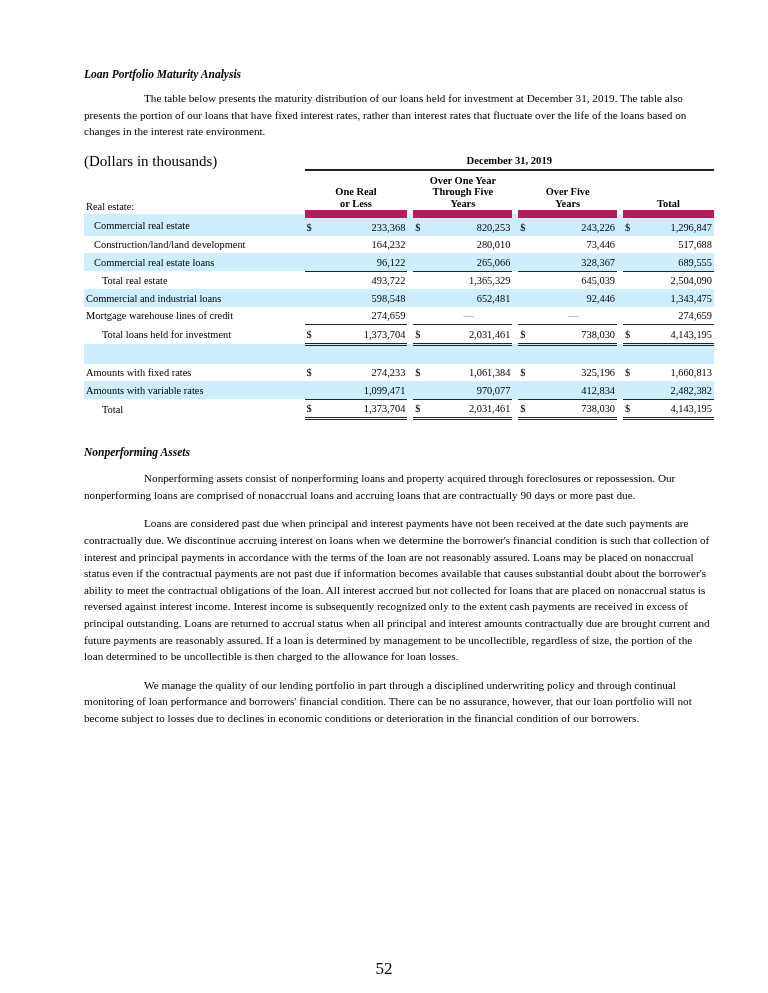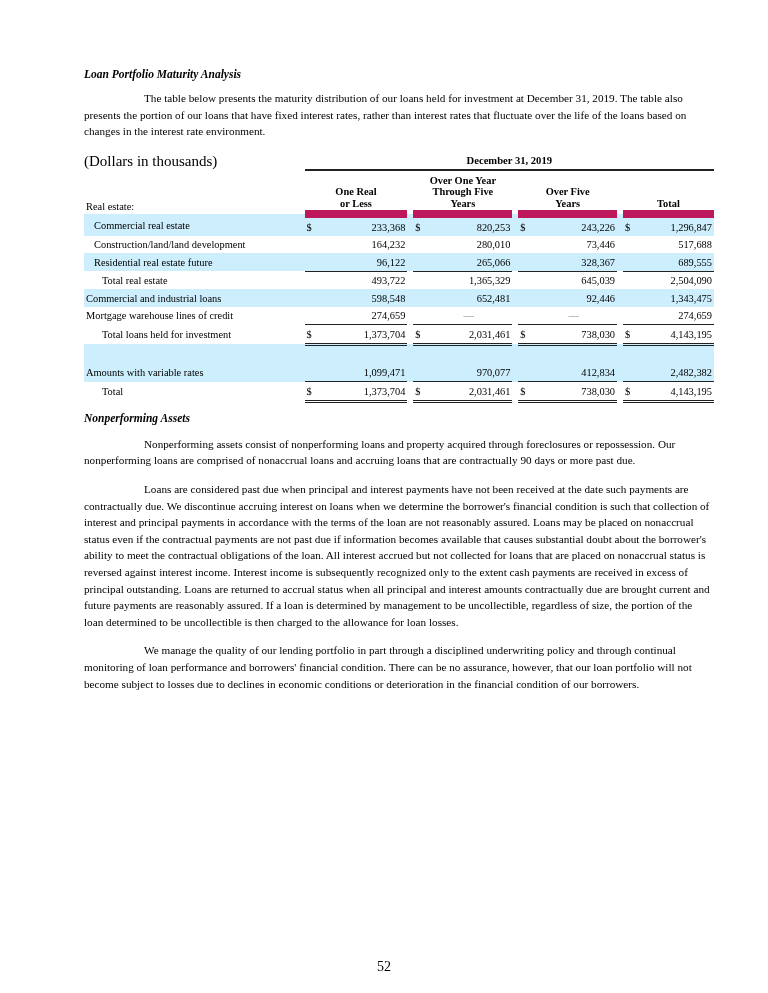--- a/index.html
+++ b/index.html
@@ -28,21 +28,21 @@
     .colhead-cell { border-bottom: 8px solid #be185d; }
     .hl td { background: #cdeefd; }
     .label { padding-left: 2px !important; }
     .ind1 { padding-left: 10px !important; }
     .ind2 { padding-left: 18px !important; }
     .dollar { width: 12px; text-align: left; padding-left: 2px !important; }
     .num { text-align: right; padding-right: 2px !important; }
     .gap { width: 6px; }
     .top-rule { border-top: 1px solid #222; }
     .dbl { border-bottom: 3px double #222; }
-    .page-num { position: absolute; left: 0; width: 768px; top: 959px; text-align: center; font-size: 14px; }
+    .page-num { position: absolute; left: 0; width: 768px; top: 959px; text-align: center; font-size: 17px; }
   </style>
 </head>
 <body>
 
 <div class="page">
   <div class="section-title">Loan Portfolio Maturity Analysis</div>
   <p class="para">The table below presents the maturity distribution of our loans held for investment at December 31, 2019. The table also presents the portion of our loans that have fixed interest rates, rather than interest rates that fluctuate over the life of the loans based on changes in the interest rate environment.</p>
 
   <table class="fin">
     <colgroup>
@@ -111,21 +111,21 @@
           <td class="num">280,010</td>
           <td class="gap"></td>
       <td></td>
           <td class="num">73,446</td>
           <td class="gap"></td>
       <td></td>
           <td class="num">517,688</td>
     </tr>
 
     <tr class="hl">
-      <td class="label ind1">Residential real estate future</td>
+      <td class="label ind1">Commercial real estate loans</td>
       <td></td>
           <td class="num">96,122</td>
           <td class="gap"></td>
       <td></td>
           <td class="num">265,066</td>
           <td class="gap"></td>
       <td></td>
           <td class="num">328,367</td>
           <td class="gap"></td>
       <td></td>
@@ -190,20 +190,34 @@
       <td class="num top-rule dbl">738,030</td>
           <td class="gap"></td>
       <td class="dollar top-rule dbl">$</td>
       <td class="num top-rule dbl">4,143,195</td>
     </tr>
 
     <tr class="hl">
       <td colspan="12" style="height:18px"></td>
     </tr>
 
+    <tr>
+      <td class="label">Amounts with fixed rates</td>
+      <td class="dollar">$</td>
+      <td class="num">274,233</td>
+          <td class="gap"></td>
+      <td class="dollar">$</td>
+      <td class="num">1,061,384</td>
+          <td class="gap"></td>
+      <td class="dollar">$</td>
+      <td class="num">325,196</td>
+          <td class="gap"></td>
+      <td class="dollar">$</td>
+      <td class="num">1,660,813</td>
+    </tr>
 
     <tr class="hl">
       <td class="label">Amounts with variable rates</td>
       <td></td>
           <td class="num">1,099,471</td>
           <td class="gap"></td>
       <td></td>
           <td class="num">970,077</td>
           <td class="gap"></td>
       <td></td>
@@ -223,19 +237,19 @@
           <td class="gap"></td>
       <td class="dollar top-rule dbl">$</td>
       <td class="num top-rule dbl">738,030</td>
           <td class="gap"></td>
       <td class="dollar top-rule dbl">$</td>
       <td class="num top-rule dbl">4,143,195</td>
     </tr>
   </tbody>
     </table>
 
-  <div class="section-title" style="margin-top:9px;margin-bottom:12px">Nonperforming Assets</div>
+  <div class="section-title" style="margin-top:26px;margin-bottom:12px">Nonperforming Assets</div>
   <p class="para">Nonperforming assets consist of nonperforming loans and property acquired through foreclosures or repossession. Our nonperforming loans are comprised of nonaccrual loans and accruing loans that are contractually 90 days or more past due.</p>
   <p class="para">Loans are considered past due when principal and interest payments have not been received at the date such payments are contractually due. We discontinue accruing interest on loans when we determine the borrower's financial condition is such that collection of interest and principal payments in accordance with the terms of the loan are not reasonably assured. Loans may be placed on nonaccrual status even if the contractual payments are not past due if information becomes available that causes substantial doubt about the borrower's ability to meet the contractual obligations of the loan. All interest accrued but not collected for loans that are placed on nonaccrual status is reversed against interest income. Interest income is subsequently recognized only to the extent cash payments are received in excess of principal outstanding. Loans are returned to accrual status when all principal and interest amounts contractually due are brought current and future payments are reasonably assured. If a loan is determined by management to be uncollectible, regardless of size, the portion of the loan determined to be uncollectible is then charged to the allowance for loan losses.</p>
   <p class="para">We manage the quality of our lending portfolio in part through a disciplined underwriting policy and through continual monitoring of loan performance and borrowers' financial condition. There can be no assurance, however, that our loan portfolio will not become subject to losses due to declines in economic conditions or deterioration in the financial condition of our borrowers.</p>
 </div>
 
 <div class="page-num">52</div>
 
 </body></html>

